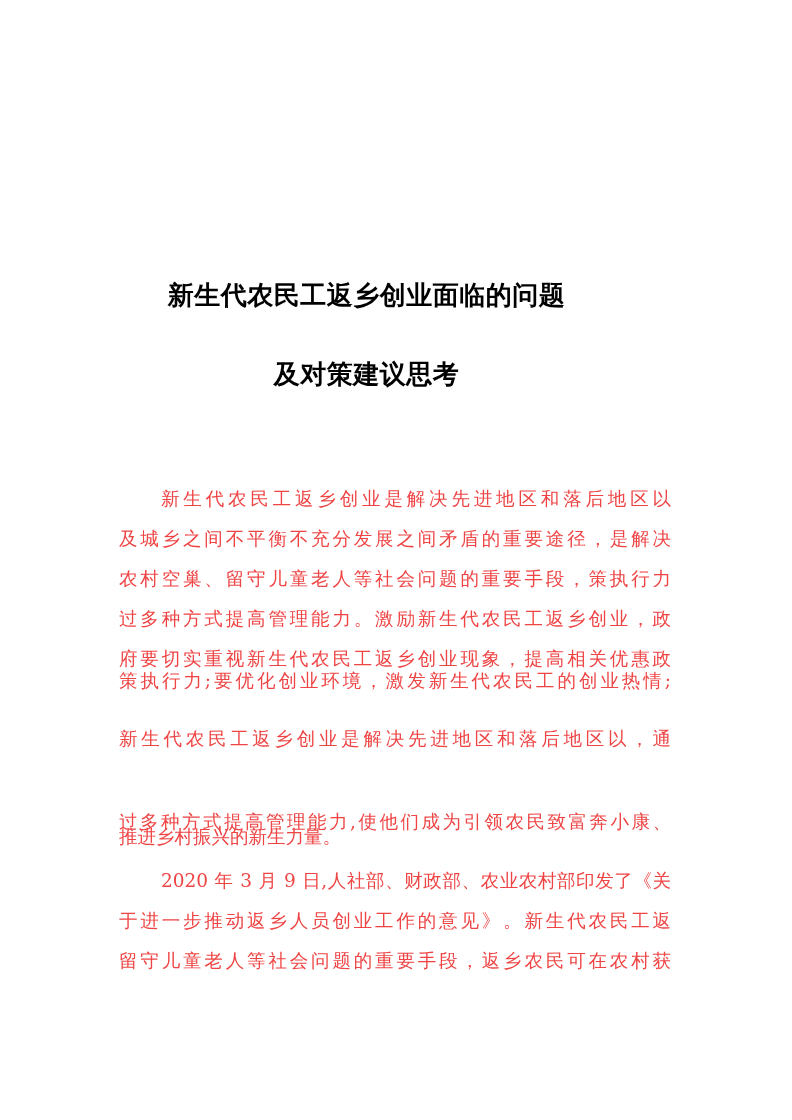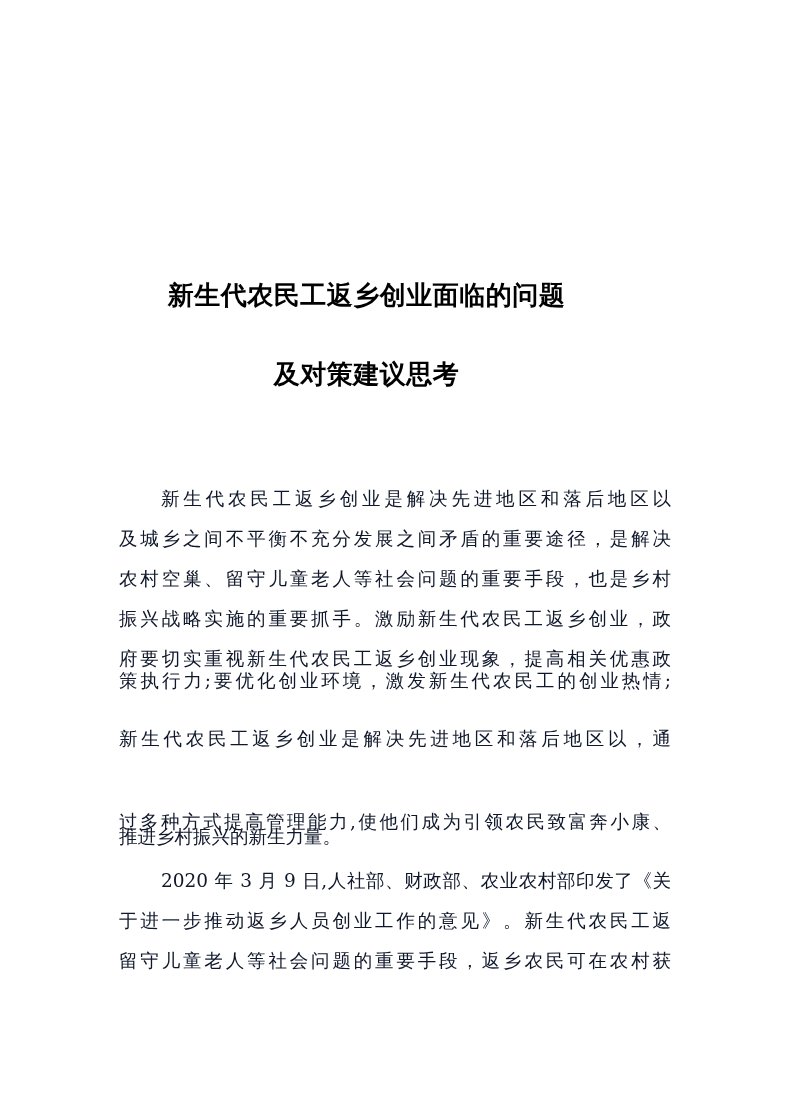--- a/index.html
+++ b/index.html
@@ -30,21 +30,21 @@
   }
   #title-1 { top: 278px; }
   #title-2 { top: 357px; }
   .body-line {
     position: absolute;
     left: 119px;
     width: 552px;
     font-size: 18.5px;
     line-height: 24px;
     white-space: nowrap;
-    color: #0f172a;
+    color: #ef4444;
     text-align: justify;
     text-align-last: justify;
   }
   .body-line.last {
     text-align-last: left;
     margin-top: 18px;
   }
   .body-line.indent {
     left: 161px;
     width: 510px;
@@ -53,22 +53,22 @@
 </head>
 <body>
 
 <div>
   <div class="title-line" id="title-1">新生代农民工返乡创业面临的问题</div>
   <div class="title-line" id="title-2">及对策建议思考</div>
 
   <div>
     <div class="body-line indent" style="top:487px">新生代农民工返乡创业是解决先进地区和落后地区以</div>
     <div class="body-line" style="top:527px">及城乡之间不平衡不充分发展之间矛盾的重要途径，是解决</div>
-    <div class="body-line" style="top:567px">农村空巢、留守儿童老人等社会问题的重要手段，也是乡村</div>
-    <div class="body-line" style="top:607px">振兴战略实施的重要抓手。激励新生代农民工返乡创业，政</div>
+    <div class="body-line" style="top:567px">农村空巢、留守儿童老人等社会问题的重要手段，策执行力</div>
+    <div class="body-line" style="top:607px">过多种方式提高管理能力。激励新生代农民工返乡创业，政</div>
     <div class="body-line" style="top:647px">府要切实重视新生代农民工返乡创业现象，提高相关优惠政</div>
     <div class="body-line" style="top:669px">策执行力;要优化创业环境，激发新生代农民工的创业热情;</div>
     <div class="body-line" style="top:727px">新生代农民工返乡创业是解决先进地区和落后地区以，通</div>
     <div class="body-line" style="top:810px">过多种方式提高管理能力,使他们成为引领农民致富奔小康、</div>
     <div class="body-line last" style="top:807px">推进乡村振兴的新生力量。</div>
   </div>
 
   <div>
     <div class="body-line indent" style="top:869px">2020 年 3 月 9 日,人社部、财政部、农业农村部印发了《关</div>
     <div class="body-line" style="top:909px">于进一步推动返乡人员创业工作的意见》。新生代农民工返</div>

